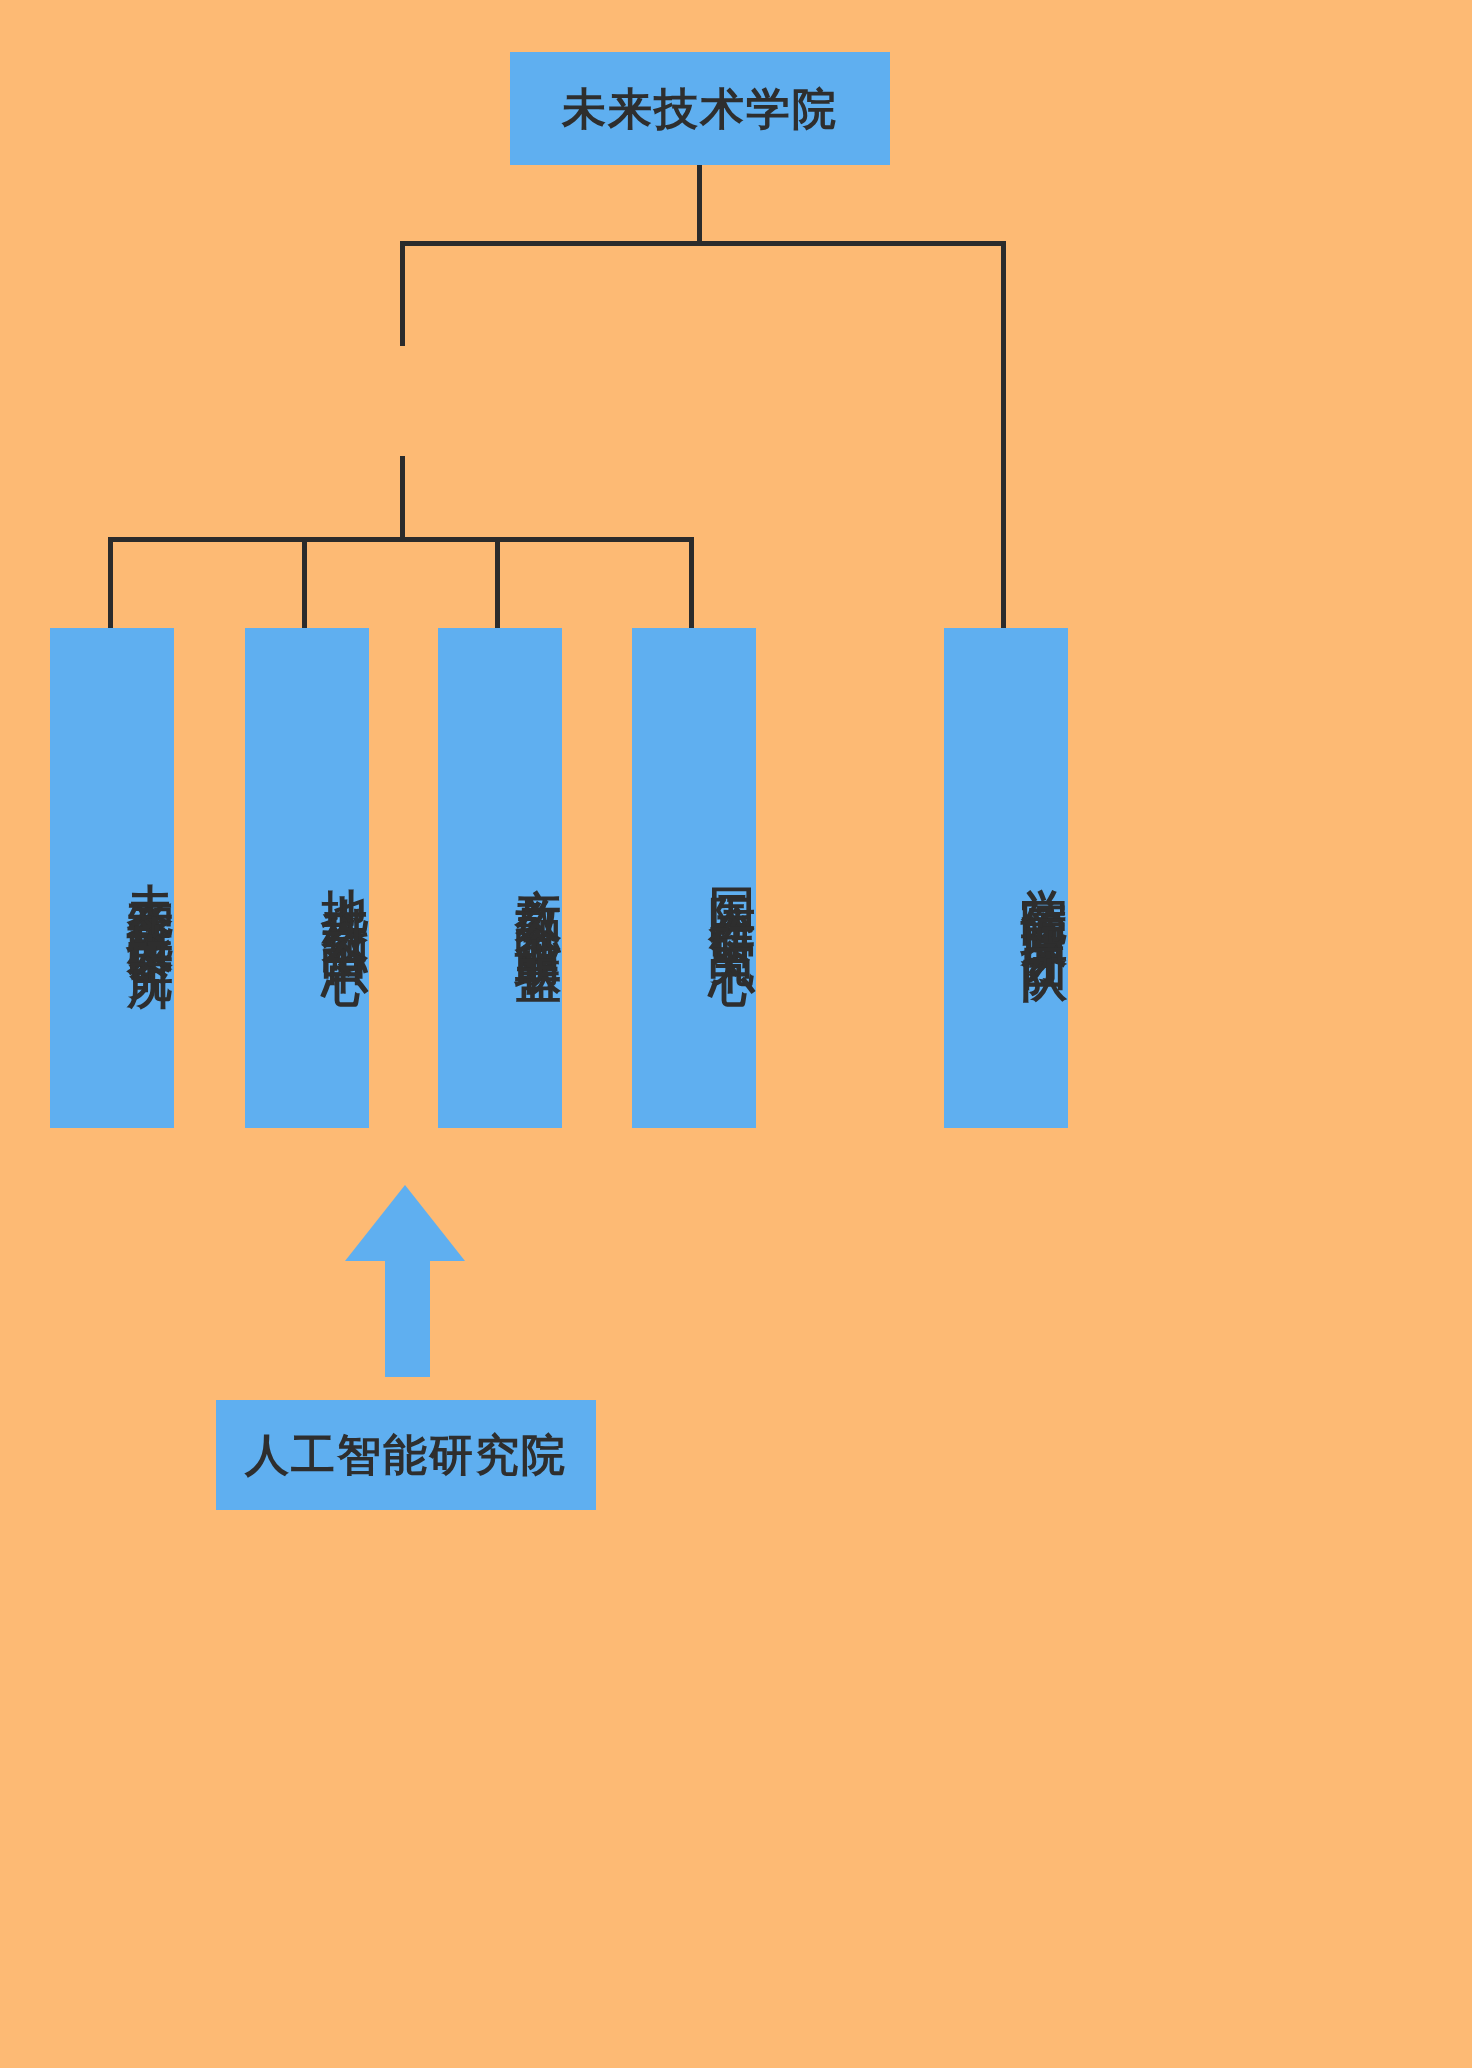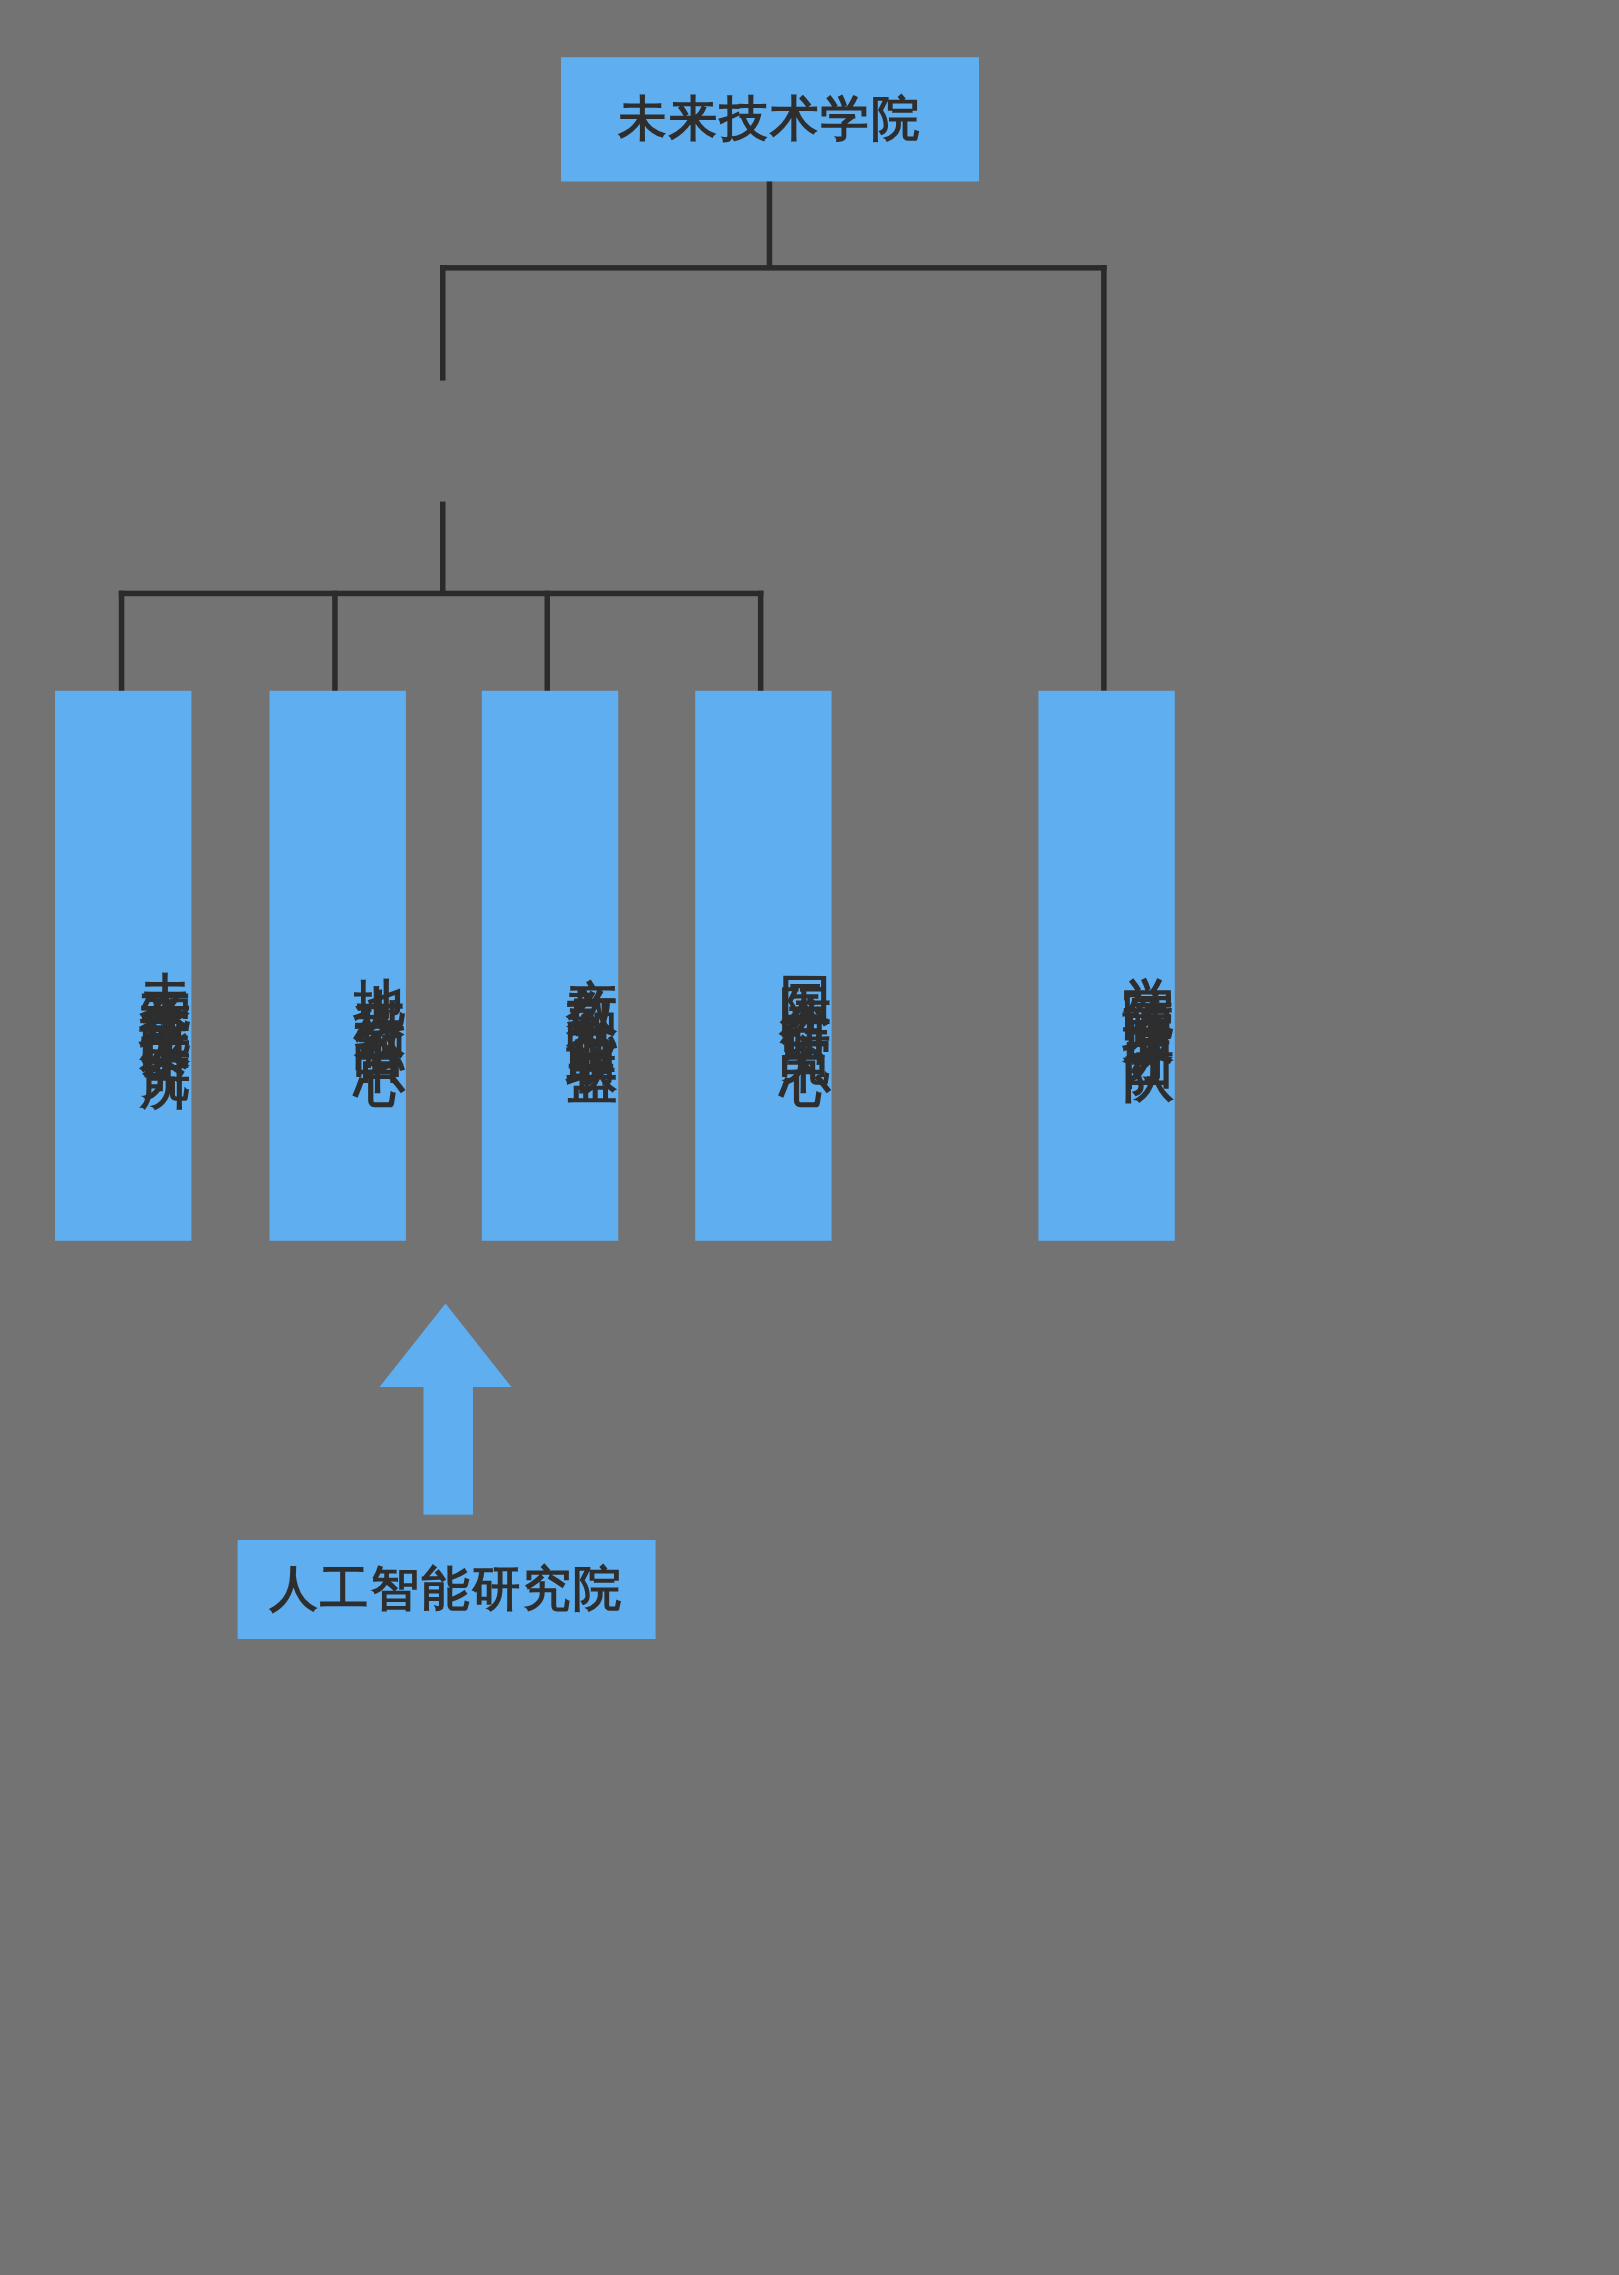--- a/index.html
+++ b/index.html
@@ -8,21 +8,21 @@
     padding: 0;
     background: #ffffff;
   }
   body {
     font-family: "Liberation Sans", "DejaVu Sans", sans-serif;
   }
   #canvas {
     position: relative;
     width: 1472px;
     height: 2068px;
-    background: #737373;
+    background: #fdba74;
     overflow: hidden;
   }
 
   
   .node {
     position: absolute;
     background: #5faff0;
     color: #2e2e2e;
     display: flex;
     align-items: center;
@@ -104,15 +104,15 @@
 
   <div class="node vert" style="left:632px; top:628px; width:124px; height:500px;">国际合作研究中心</div>
 
   <div class="node vert" style="left:944px; top:628px; width:124px; height:500px;">学院管理服务团队</div>
 
   <div class="arrow-wrap" style="left:345px; top:1185px; width:125px; height:190px;">
     <div class="arrow-head" style="left:0px; top:0px;"></div>
     <div class="arrow-shaft" style="left:40px; top:74px; width:45px; height:118px;"></div>
   </div>
 
-  <div class="node horiz" style="left:216px; top:1400px; width:380px; height:90px;text-align:center;">人工智能研究院</div>
+  <div class="node horiz" style="left:216px; top:1400px; width:380px; height:110px;text-align:center;">人工智能研究院</div>
 
 </div>
 
 </body></html>

